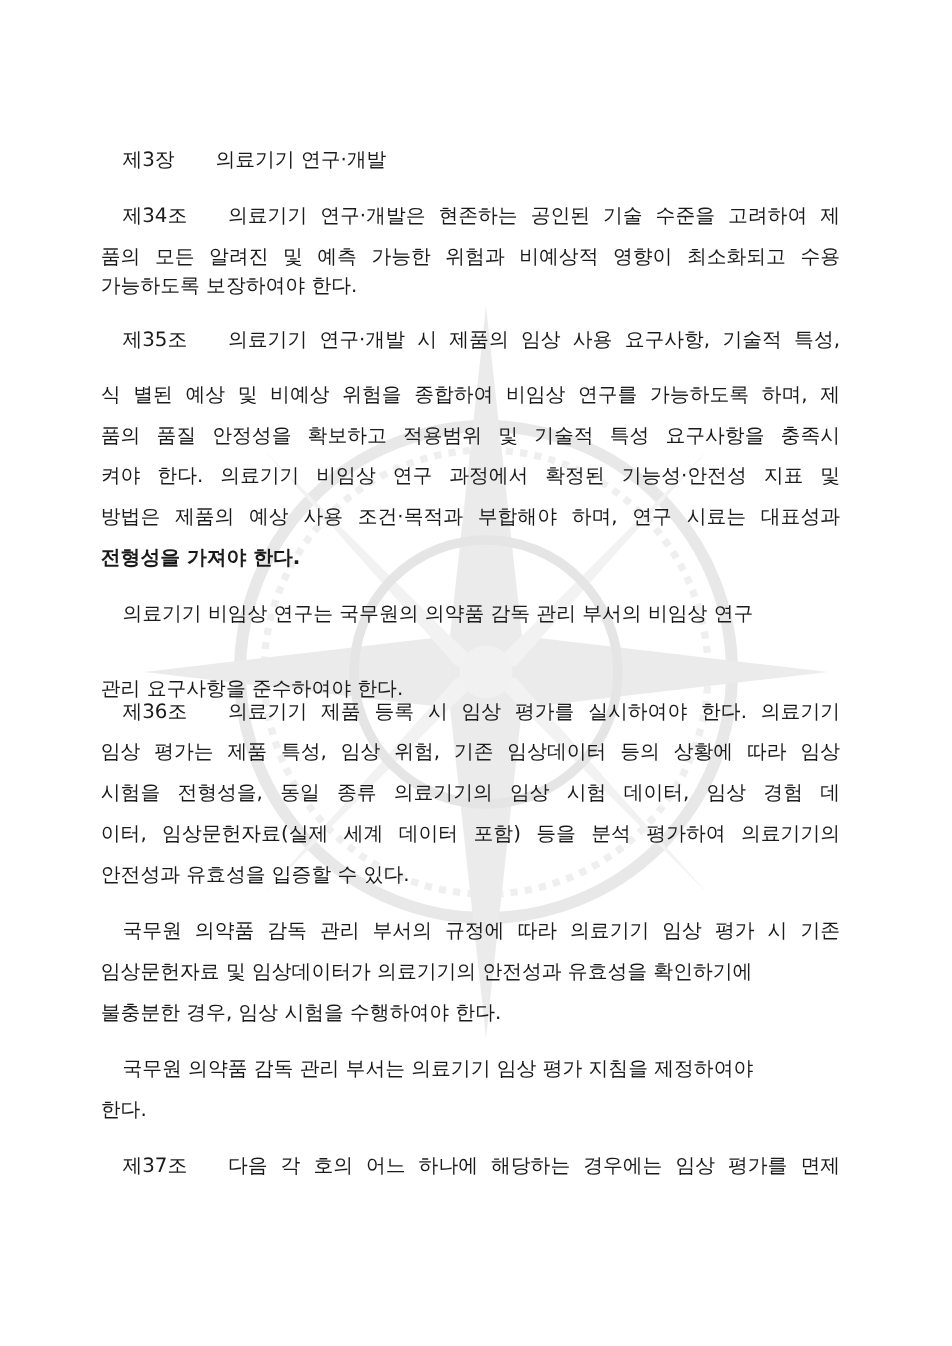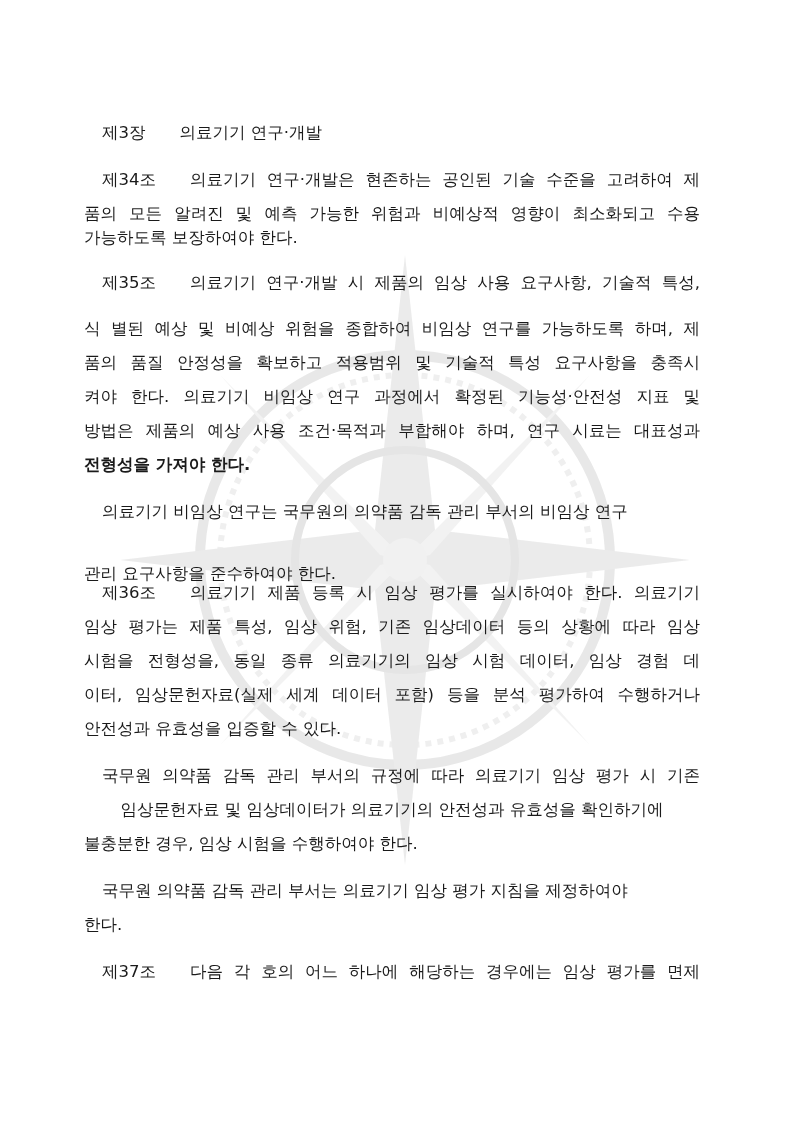--- a/index.html
+++ b/index.html
@@ -70,25 +70,25 @@
   <div class="line" style="top:454px;font-weight:bold;">전형성을 가져야 한다.</div>
 
   <div class="line ind" style="top:501px; width:616px;">의료기기 비임상 연구는 국무원의 의약품 감독 관리 부서의 비임상 연구</div>
   <div class="line" style="top:535px;margin-top:28px;">관리 요구사항을 준수하여야 한다.</div>
 
   <div class="line just ind" style="top:582px;">
     <span>제36조</span><span class="tab"></span><span>의료기기 제품 등록 시 임상 평가를 실시하여야 한다. 의료기기</span>
   </div>
   <div class="line just" style="top:616px;">임상 평가는 제품 특성, 임상 위험, 기존 임상데이터 등의 상황에 따라 임상</div>
   <div class="line just" style="top:650px;">시험을 전형성을, 동일 종류 의료기기의 임상 시험 데이터, 임상 경험 데</div>
-  <div class="line just" style="top:684px;">이터, 임상문헌자료(실제 세계 데이터 포함) 등을 분석 평가하여 수행하거나</div>
+  <div class="line just" style="top:684px;">이터, 임상문헌자료(실제 세계 데이터 포함) 등을 분석 평가하여 의료기기의</div>
   <div class="line" style="top:718px;">안전성과 유효성을 입증할 수 있다.</div>
 
   <div class="line just ind" style="top:765px;">국무원 의약품 감독 관리 부서의 규정에 따라 의료기기 임상 평가 시 기존</div>
-  <div class="line" style="top:799px;text-align:center;">임상문헌자료 및 임상데이터가 의료기기의 안전성과 유효성을 확인하기에</div>
+  <div class="line" style="top:799px;">임상문헌자료 및 임상데이터가 의료기기의 안전성과 유효성을 확인하기에</div>
   <div class="line" style="top:833px;">불충분한 경우, 임상 시험을 수행하여야 한다.</div>
 
   <div class="line ind" style="top:880px;">국무원 의약품 감독 관리 부서는 의료기기 임상 평가 지침을 제정하여야</div>
   <div class="line" style="top:914px;">한다.</div>
 
   <div class="line just ind" style="top:961px;">
     <span>제37조</span><span class="tab"></span><span>다음 각 호의 어느 하나에 해당하는 경우에는 임상 평가를 면제</span>
   </div>
 
 </div>

